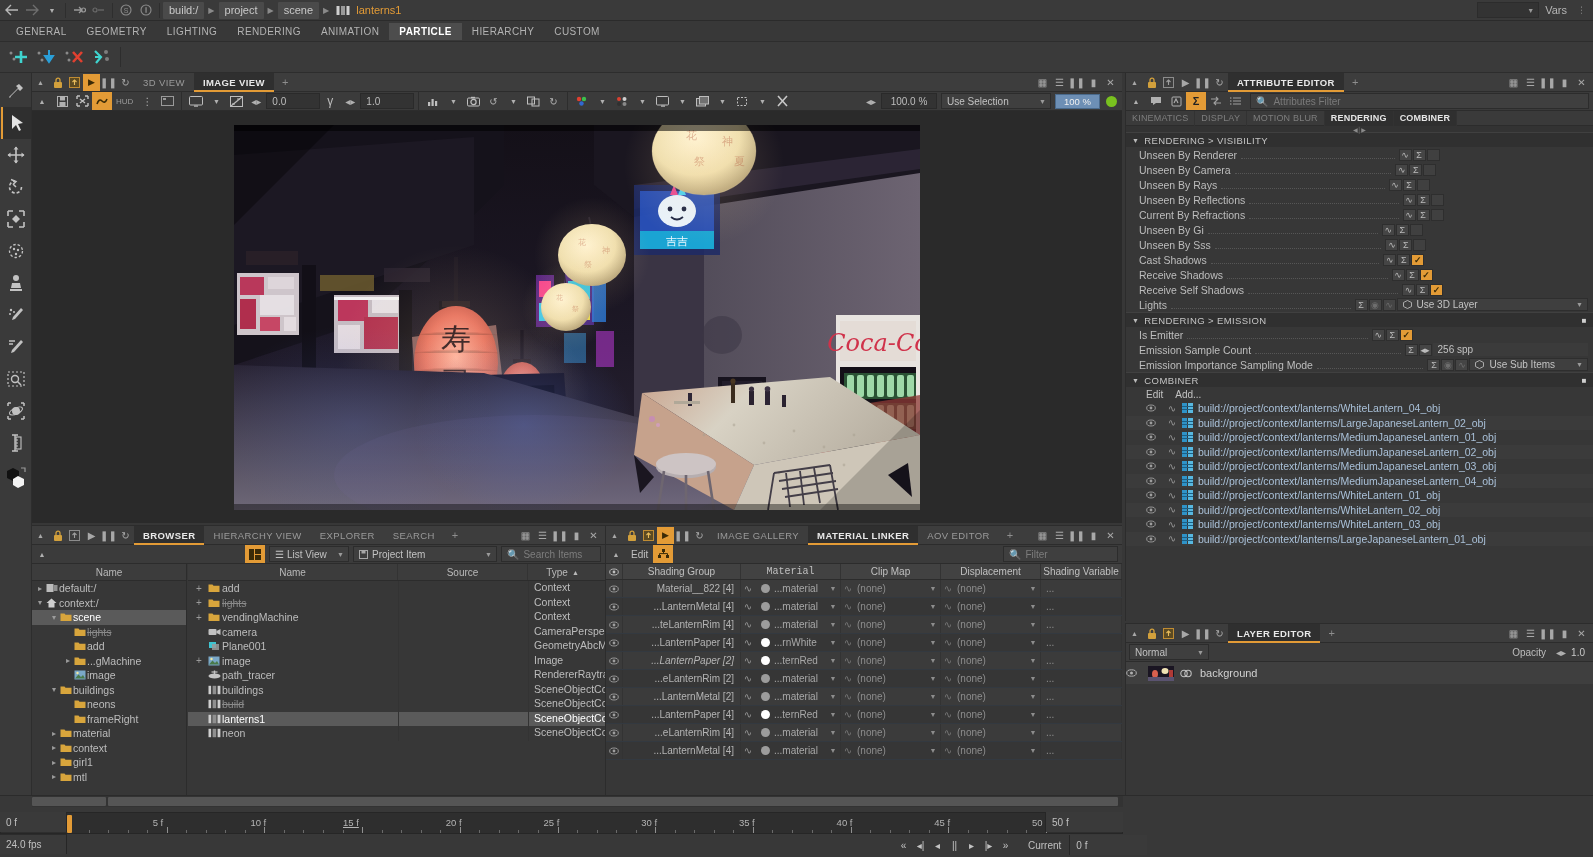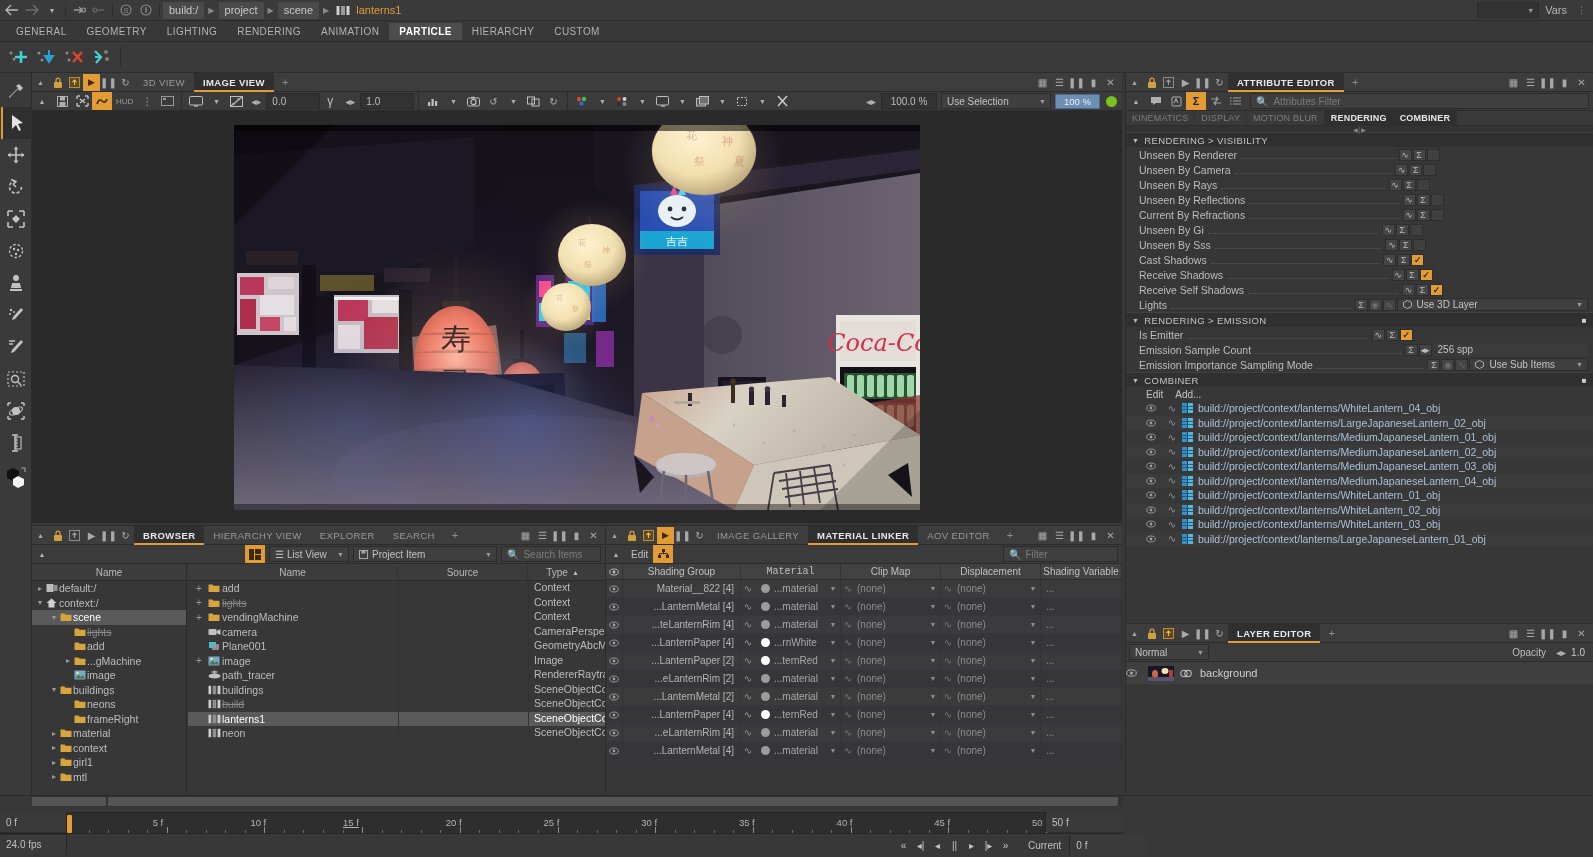--- a/index.html
+++ b/index.html
@@ -1371,21 +1371,21 @@
           </div>
           <div style="flex:1;padding-left:5px;color:#8d8d8d;">...</div>
         </div>
         <div class="ml-row">
           <div style="width:17px;justify-content:center;">
             <svg width="10" height="8" viewBox="0 0 10 8">
               <ellipse cx="5" cy="4" rx="4.3" ry="3" stroke="#9e9e9e" stroke-width="0.9" fill="none"></ellipse>
               <circle cx="5" cy="4" r="1.4" fill="#9e9e9e"></circle>
             </svg>
           </div>
-          <div style="width:118px;justify-content:flex-end;padding-right:6px;">...LanternPaper [2]</div>
+          <div style="width:118px;justify-content:flex-end;padding-right:6px;font-style:italic;">...LanternPaper [2]</div>
           <div style="width:100px;">
             <span style="width:14px;text-align:center;color:#9a9a9a;">∿</span>
             <span class="sphere white"></span>
             <span class="dropcell" style="flex:1;padding-left:0;">...ternRed</span>
             <span style="width:14px;text-align:center;font-size:7px;color:#8d8d8d;">▼</span>
           </div>
           <div style="width:100px;">
             <span style="width:14px;text-align:center;color:#7a7a7a;">∿</span>
             <span class="dropcell" style="flex:1;padding-left:2px;color:#8d8d8d;">(none)</span>
             <span style="width:14px;text-align:center;font-size:7px;color:#8d8d8d;">▼</span>

